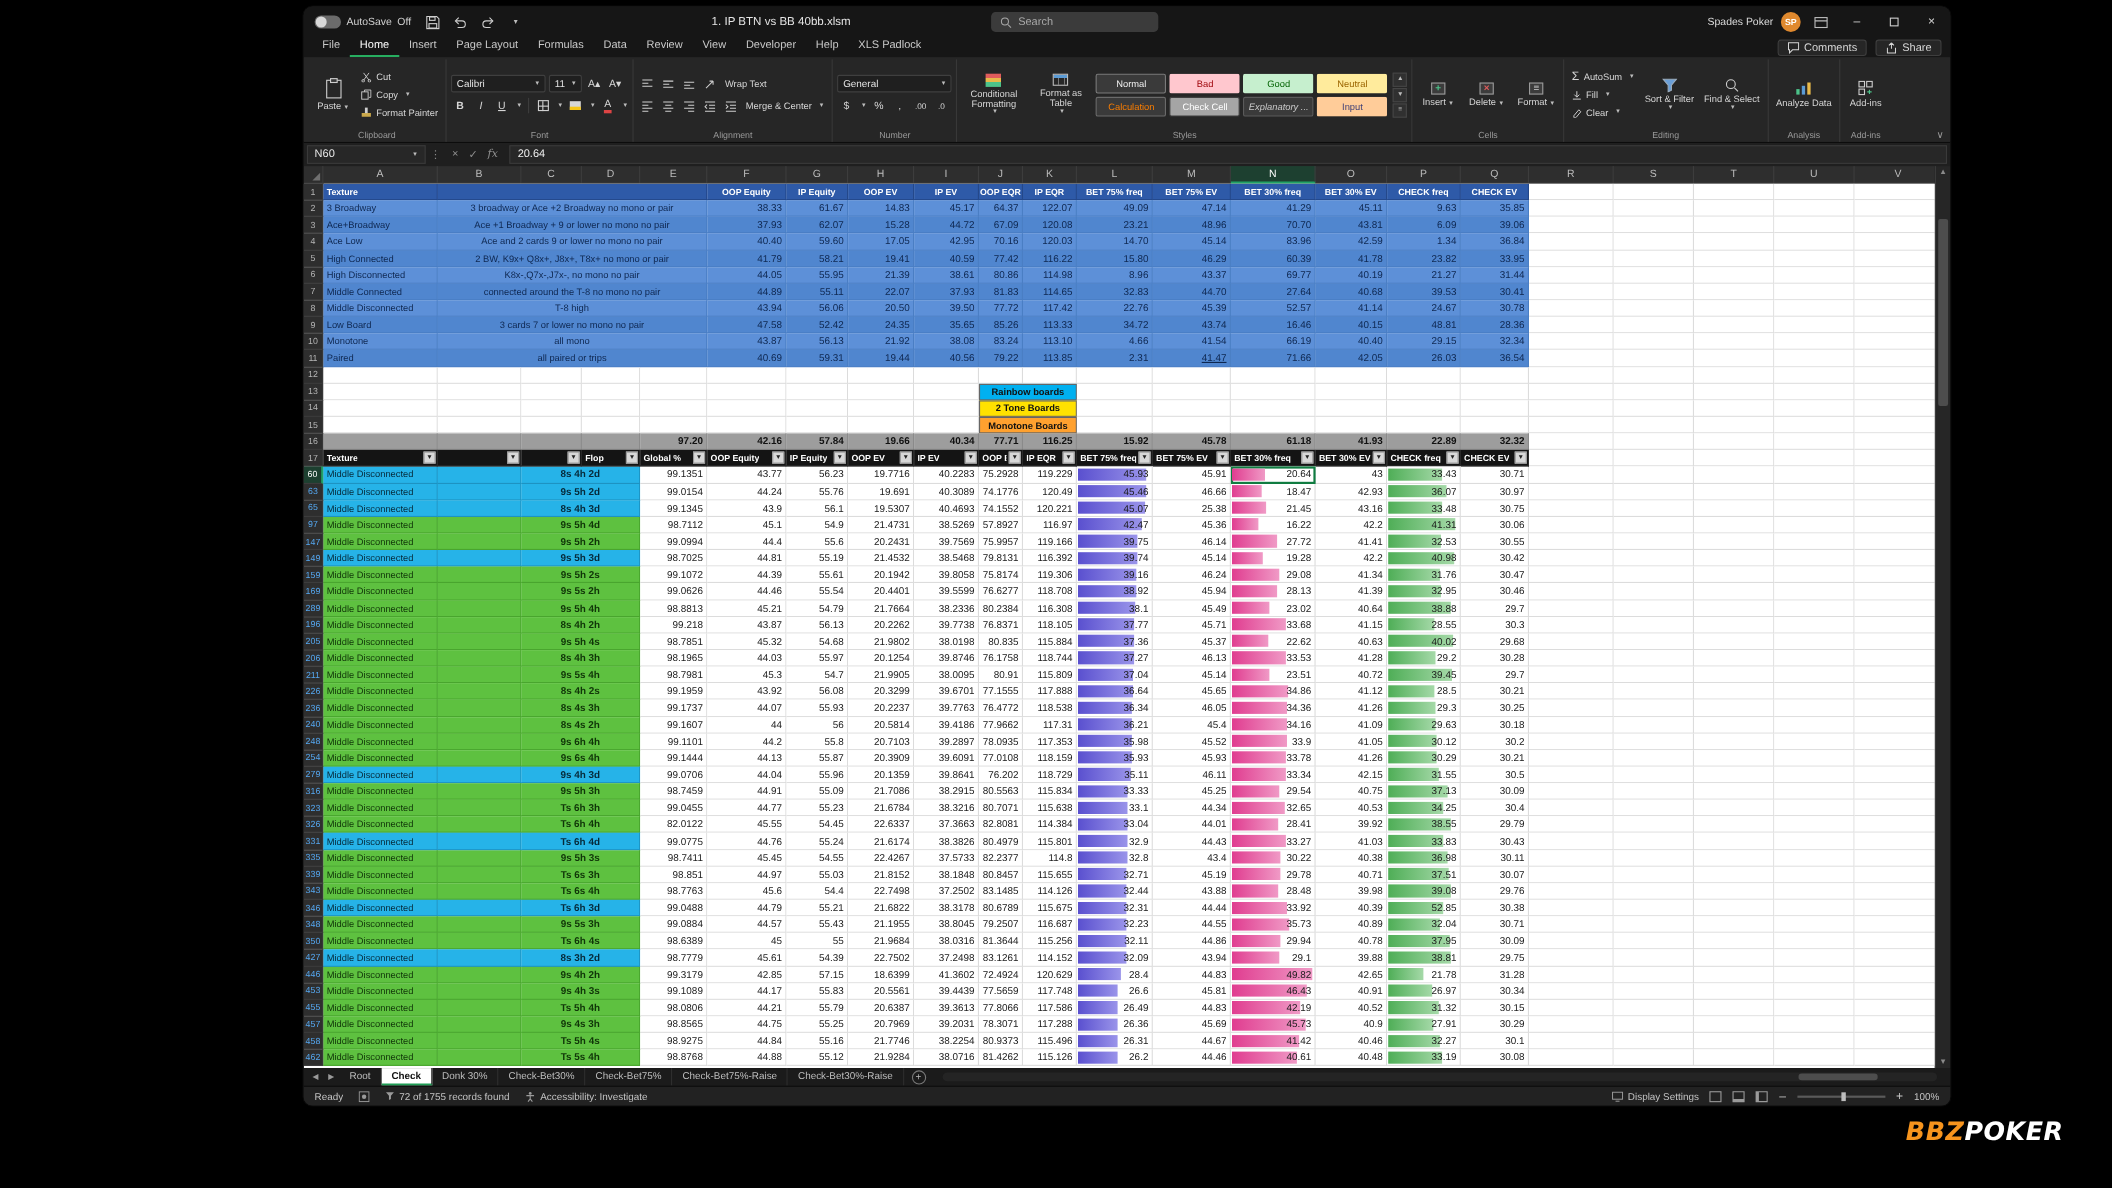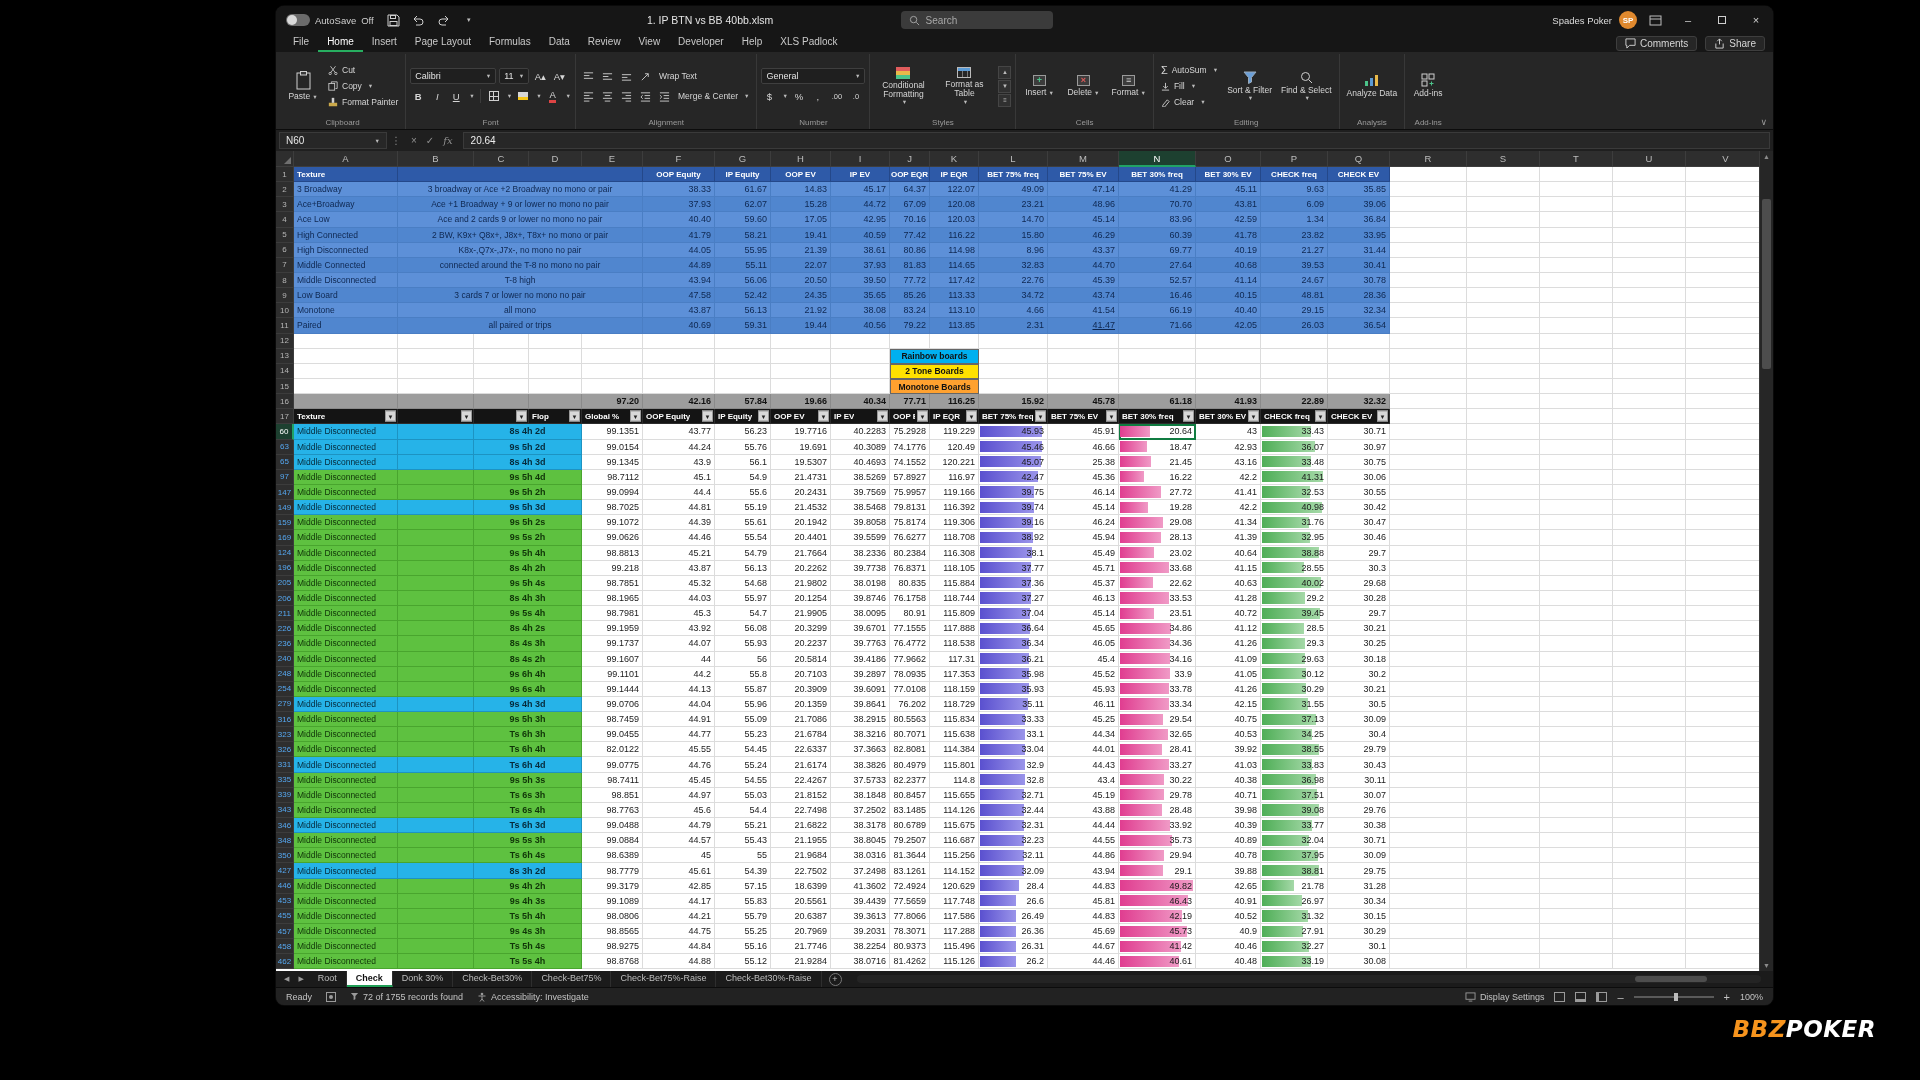--- a/index.html
+++ b/index.html
@@ -389,20 +389,30 @@
               <span class="dd">▼</span>
             </div>
         </div>
         <div class="bigbtn">
           <span class="tblic"></span>
           <div class="bl2">
               <span>Format as Table</span>
               <span class="dd">▼</span>
             </div>
         </div>
+        <div id="gal" class="gal">
+            <div class="galc st-normal">Normal</div>
+            <div class="galc st-bad">Bad</div>
+            <div class="galc st-good">Good</div>
+            <div class="galc st-neutral">Neutral</div>
+            <div class="galc st-calc">Calculation</div>
+            <div class="galc st-check">Check Cell</div>
+            <div class="galc st-expl">Explanatory ...</div>
+            <div class="galc st-input">Input</div>
+          </div>
         <div class="galnav">
           <div>▲</div>
           <div>▼</div>
           <div>≡</div>
         </div>
       </div>
       <div class="rgl">Styles</div>
     </div>
 
     <div class="rgroup">
@@ -1246,21 +1256,21 @@
               <span>32.95</span>
             </div>
             <div class="c num" style="width: 62px;">30.46</div>
             <div class="c " style="width: 77px;"></div>
             <div class="c " style="width: 73px;"></div>
             <div class="c " style="width: 73px;"></div>
             <div class="c " style="width: 73px;"></div>
             <div class="c " style="width: 80px;"></div>
           </div>
           <div class="grow">
-            <div class="rh fil">124</div>
+            <div class="rh fil">289</div>
             <div class="c cg lft tx" style="width: 104px;">Middle Disconnected</div>
             <div class="c cg" style="width: 76px;"></div>
             <div class="c cg flop" style="width: 108px;">9s 5h 4h</div>
             <div class="c num" style="width: 61px;">98.8813</div>
             <div class="c num" style="width: 72px;">45.21</div>
             <div class="c num" style="width: 56px;">54.79</div>
             <div class="c num" style="width: 60px;">21.7664</div>
             <div class="c num" style="width: 59px;">38.2336</div>
             <div class="c num" style="width: 40px;">80.2384</div>
             <div class="c num" style="width: 49px;">116.308</div>
@@ -1863,21 +1873,21 @@
               <span>32.31</span>
             </div>
             <div class="c num" style="width: 71px;">44.44</div>
             <div class="c barcell b30" style="width: 77px;">
               <i style="width: 65.2308%;"></i>
               <span>33.92</span>
             </div>
             <div class="c num" style="width: 65px;">40.39</div>
             <div class="c barcell chk" style="width: 67px;">
               <i style="width: 75.0444%;"></i>
-              <span>33.77</span>
+              <span>52.85</span>
             </div>
             <div class="c num" style="width: 62px;">30.38</div>
             <div class="c " style="width: 77px;"></div>
             <div class="c " style="width: 73px;"></div>
             <div class="c " style="width: 73px;"></div>
             <div class="c " style="width: 73px;"></div>
             <div class="c " style="width: 80px;"></div>
           </div>
           <div class="grow">
             <div class="rh fil">348</div>

